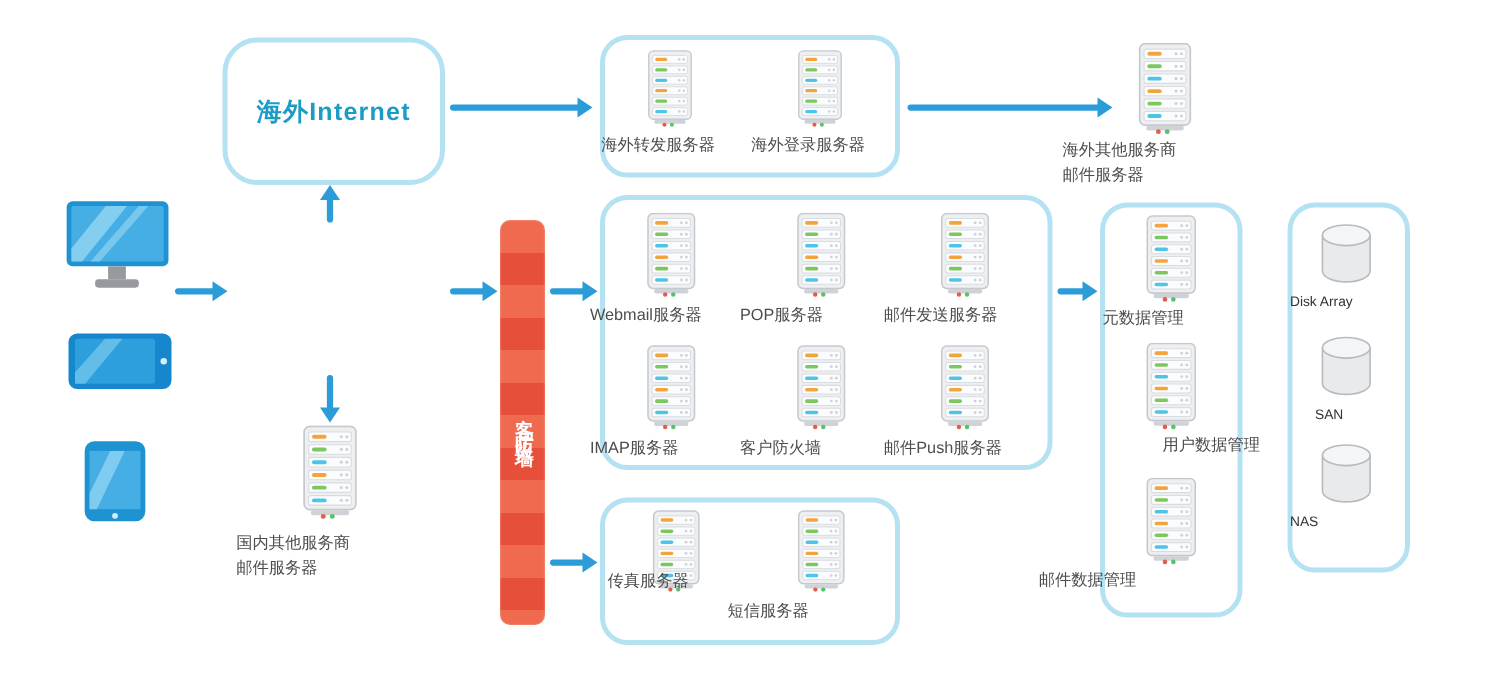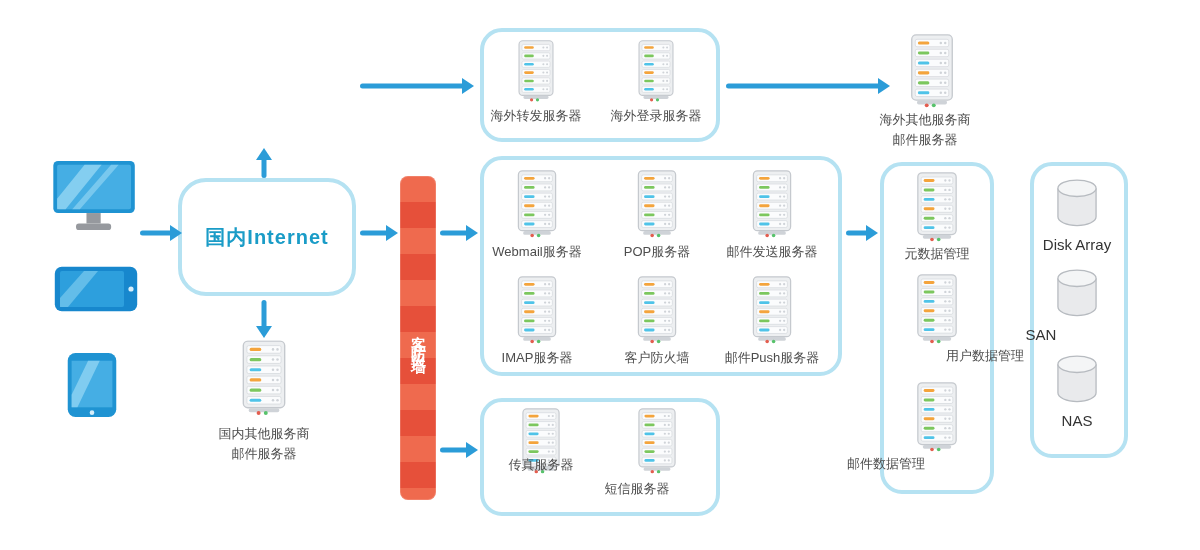--- a/index.html
+++ b/index.html
@@ -12,23 +12,23 @@
   body{background:#fff;font-family:"Liberation Sans","DejaVu Sans",sans-serif;}
   .canvas{position:relative;width:1200px;height:550px;background:#fff;overflow:hidden;}
 
   
   .group{position:absolute;background:#fff;border:4px solid var(--box-border);border-radius:22px;}
   .internet-box{position:absolute;background:#fff;border:4px solid var(--box-border);border-radius:28px;
     display:flex;align-items:center;justify-content:center;}
   .internet-box .txt{color:var(--internet-text);font-size:20px;font-weight:600;letter-spacing:1px;}
 
   
-  .label{position:absolute;text-align:center;color:var(--label);font-size:13px;line-height:1.5;
+  .label{position:absolute;color:var(--label);font-size:13px;line-height:1.5;
     white-space:pre-line;}
-  .label.en{color:#333;font-size:15px;}
+  .label.en{color:#333;font-size:11px;}
 
   
   .firewall{position:absolute;border-radius:8px;
     background:repeating-linear-gradient(180deg,#ef6a4e 0 26px,#e6503a 26px 52px);
     box-shadow:inset 0 0 0 1px rgba(255,255,255,.15);
     display:flex;align-items:center;justify-content:center;}
   .firewall .vtxt{writing-mode:vertical-rl;color:#fff;font-size:15px;font-weight:700;letter-spacing:6px;}
 
   
   .arrow{position:absolute;}
@@ -115,22 +115,22 @@
   <svg class="icon" style="left:52px;top:160px;width:86px;height:72px" viewBox="0 0 90 76">
       <use href="#sym-monitor"></use>
     </svg>
   <svg class="icon" style="left:54px;top:266px;width:84px;height:46px" viewBox="0 0 84 46">
       <use href="#sym-tablet"></use>
     </svg>
   <svg class="icon" style="left:66px;top:352px;width:52px;height:66px" viewBox="0 0 52 68">
       <use href="#sym-phone"></use>
     </svg>
 
-  <div class="internet-box" style="left:178px;top:178px;width:178px;height:118px">
-    <span class="txt">国内Internet</span>
+  <div class="internet-box" style="left:178px;top:30px;width:178px;height:118px">
+    <span class="txt">海外Internet</span>
   </div>
 
   <div class="firewall" style="left:400px;top:176px;width:36px;height:324px">
     <span class="vtxt">客户防火墙</span>
   </div>
 
   <div class="arrow arrow-right" style="left:140px;top:224px;width:42px;height:18px">
       <i class="stem"></i>
       <i class="head"></i>
     </div>
@@ -240,19 +240,19 @@
   <div class="label" style="left:831px;top:454px;width:110px">邮件数据管理</div>
 
   <div class="group" style="left:1030px;top:162px;width:98px;height:296px"></div>
   <svg class="icon" style="left:1051px;top:178px;width:52px;height:50px" viewBox="0 0 60 56">
       <use href="#sym-cyl"></use>
     </svg>
   <div class="label en" style="left:1032px;top:234px;width:90px">Disk Array</div>
   <svg class="icon" style="left:1051px;top:268px;width:52px;height:50px" viewBox="0 0 60 56">
       <use href="#sym-cyl"></use>
     </svg>
-  <div class="label en" style="left:996px;top:324px;width:90px">SAN</div>
+  <div class="label en" style="left:1052px;top:324px;width:90px">SAN</div>
   <svg class="icon" style="left:1051px;top:354px;width:52px;height:50px" viewBox="0 0 60 56">
       <use href="#sym-cyl"></use>
     </svg>
   <div class="label en" style="left:1032px;top:410px;width:90px">NAS</div>
 
 </div>
 
 </body></html>

